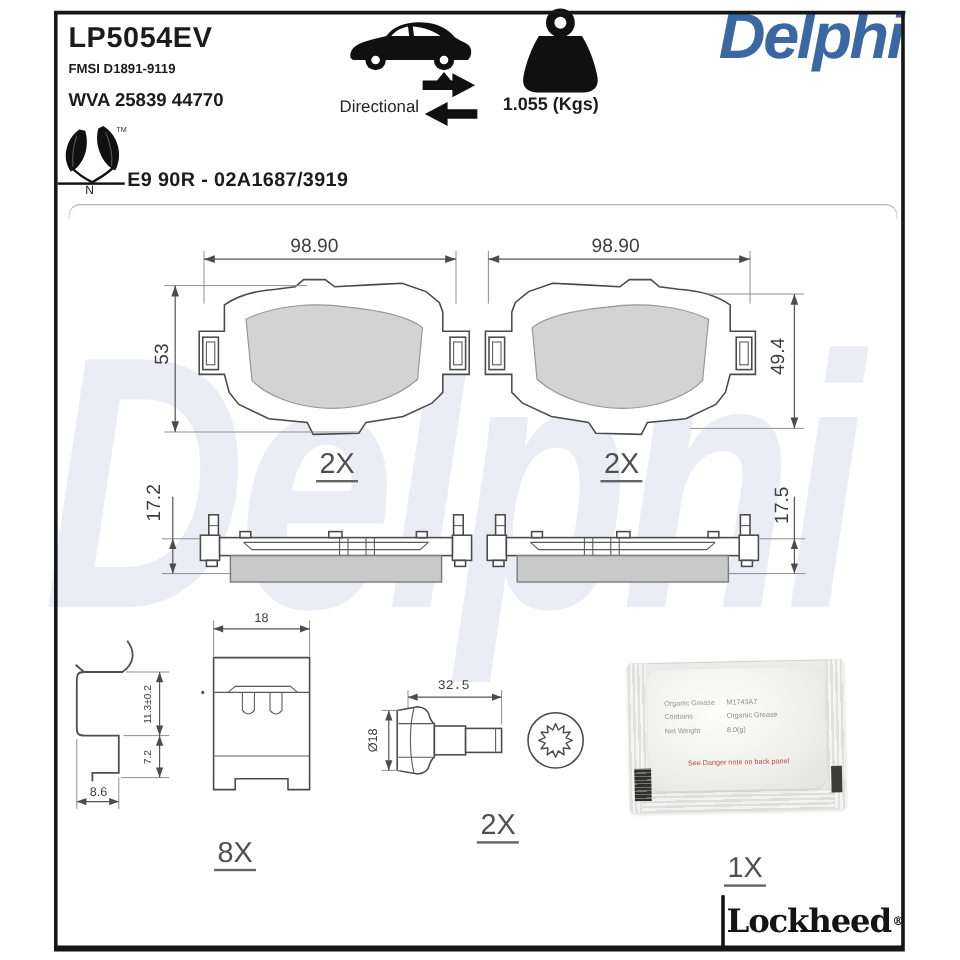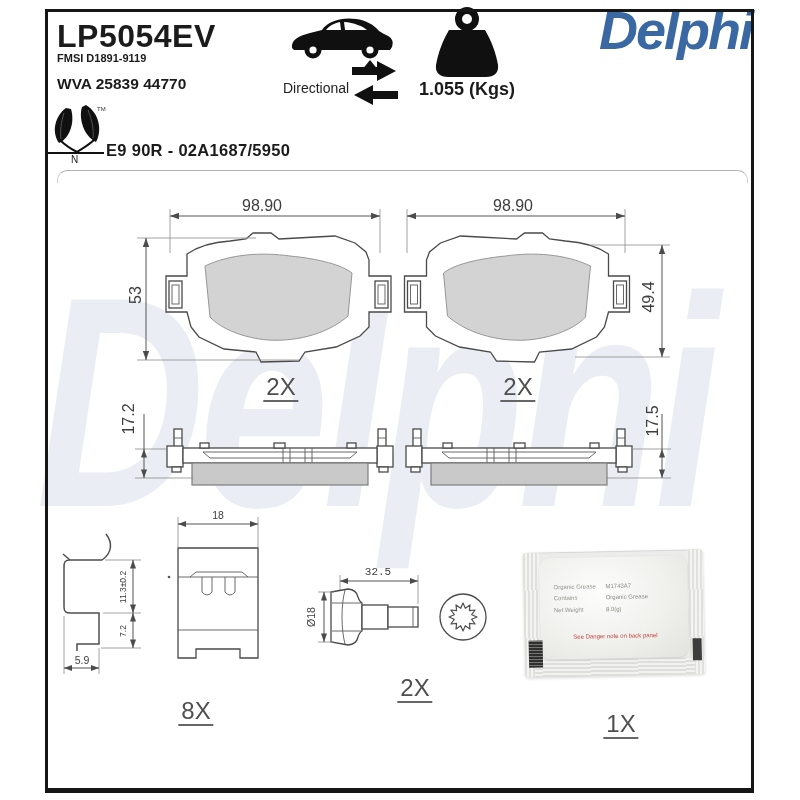--- a/index.html
+++ b/index.html
@@ -5,25 +5,25 @@
   html,body{margin:0;padding:0;background:#fff;}
   .page{position:relative;width:800px;height:800px;background:#fff;overflow:hidden;
         font-family:"Liberation Sans",sans-serif;color:#1b1b1b;}
   .abs{position:absolute;}
   .frame{left:45px;top:9px;width:703px;height:776px;border:3px solid #161616;
          border-bottom-width:5px;z-index:6;pointer-events:none;}
   .watermark{left:36px;top:252px;font-size:300px;font-weight:bold;font-style:italic;
              color:#eaeef4;letter-spacing:-8px;line-height:1;transform:scaleX(0.78);
              transform-origin:left top;z-index:1;white-space:nowrap;}
   .z3{z-index:3;}
-  .hdr-part{left:57px;top:18px;font-size:32px;font-weight:800;letter-spacing:.5px;}
+  .hdr-part{left:57px;top:18px;font-size:24px;font-weight:800;letter-spacing:.5px;}
   .hdr-sub1{left:57px;top:52px;font-size:11px;font-weight:bold;}
   .hdr-sub2{left:57px;top:75px;font-size:15.5px;font-weight:bold;}
   .directional{left:283px;top:80px;font-size:14px;color:#222;}
-  .weight-text{left:419px;top:79px;font-size:18px;font-weight:bold;}
+  .weight-text{left:419px;top:79px;font-size:15px;font-weight:bold;}
   .logo{left:560px;top:2px;width:192px;text-align:right;font-size:54px;font-weight:bold;
         font-style:italic;color:#3968A2;letter-spacing:-2px;line-height:1.05;}
   .approval{left:106px;top:141px;font-size:16.5px;font-weight:bold;letter-spacing:.3px;}
   .eco-tm{left:97px;top:106px;font-size:6px;color:#333;}
   .eco-line{left:48px;top:152px;width:56px;height:0;border-top:2px solid #111;}
   .eco-n{left:71px;top:154px;font-size:10px;}
   .toprule{left:57px;top:170px;width:689px;height:12px;border:1.5px solid #cfcfcf;
            border-bottom:none;border-top-color:#b3b3b3;border-radius:10px 10px 0 0;z-index:2;}
   .draw{left:50px;top:190px;width:660px;height:540px;z-index:2;}
   .plate{fill:#fff;stroke:#4a4a4a;stroke-width:1.3;}
@@ -106,21 +106,21 @@
   <svg class="abs z3" style="left:50px;top:104px" width="54" height="50" viewBox="0 0 54 50">
     <path fill="#101010" d="M16,4 C5,12 1,28 9,39 C20,34 25,18 21,5 Z"></path>
     <path fill="#101010" d="M36,1 C48,8 53,25 46,38 C35,33 28,16 32,3 Z"></path>
     <path class="thin" stroke="#fff" d="M14,9 C11,18 10,28 11,35"></path>
     <path class="thin" stroke="#fff" d="M38,6 C42,16 44,26 43,34"></path>
     <path fill="none" stroke="#101010" stroke-width="2" d="M10,36 C17,43 23,46 27,48 M45,35 C38,42 31,45 27,48"></path>
   </svg>
   <div class="abs z3 eco-tm">TM</div>
   <div class="abs z3 eco-line"></div>
   <div class="abs z3 eco-n">N</div>
-  <div class="abs z3 approval">E9 90R - 02A1687/5950</div>
+  <div class="abs z3 approval">E9 90R - 02A1687/3919</div>
 
   <div class="abs toprule"></div>
 
   <svg class="abs draw" viewBox="50 190 660 540">
 
     <g id="padL">
       <path class="plate" d="M187,254 C200,245 214,242 230,241 L246,239 L253,233 L271,233 L279,239 L316,237 L335,236 L355,243 L366,252 L369,260 L369,276 L391,276 L391,312 L369,312 L369,327 L360,336 L336,347 L305,352 L299,361 L261,362 L256,352 L224,349 L199,337 L191,327 L187,312 L166,312 L166,276 L187,276 Z"></path>
       <path class="friction" d="M205,266 C230,254 262,252 290,256 C320,259 342,265 352,273 L348,316 C330,332 300,342 268,340 C244,338 221,329 210,317 Z"></path>
       <rect class="plate" x="169" y="281" width="13" height="27"></rect>
       <rect class="thin" x="172" y="285" width="7" height="19"></rect>
@@ -237,21 +237,21 @@
 
   <div class="abs dimtext ctr f16" style="left:262px;top:206px">98.90</div>
   <div class="abs dimtext rot f16" style="left:136px;top:295px">53</div>
   <div class="abs dimtext ctr f16" style="left:513px;top:206px">98.90</div>
   <div class="abs dimtext rot f16" style="left:649px;top:297px">49.4</div>
   <div class="abs dimtext rot f16" style="left:129px;top:419px">17.2</div>
   <div class="abs dimtext rot f16" style="left:653px;top:421px">17.5</div>
   <div class="abs dimtext ctr f10" style="left:218px;top:515px">18</div>
   <div class="abs dimtext rot f8" style="left:123px;top:587px">11.3±0.2</div>
   <div class="abs dimtext rot f8" style="left:123px;top:631px">7.2</div>
-  <div class="abs dimtext ctr f10" style="left:82px;top:660px">5.9</div>
+  <div class="abs dimtext ctr f10" style="left:82px;top:660px">8.6</div>
   <div class="abs dimtext ctr f11" style="left:378px;top:572px">32.5</div>
   <div class="abs dimtext rot f10" style="left:311px;top:617px">Ø18</div>
 
   <div class="abs qty" style="left:281px;top:374px">2X</div>
   <div class="abs qty" style="left:518px;top:374px">2X</div>
   <div class="abs qty" style="left:196px;top:698px">8X</div>
   <div class="abs qty" style="left:415px;top:675px">2X</div>
   <div class="abs qty" style="left:621px;top:711px">1X</div>
 
   <div class="abs sachet">
@@ -271,15 +271,19 @@
       <div class="s-row">
         <span class="s-label">Net Weight</span>
         <span class="s-val">8.0(g)</span>
       </div>
     </div>
     <div class="s-warn">See Danger note on back panel</div>
     <div class="s-mark-l"></div>
     <div class="s-mark-r"></div>
   </div>
 
+  <div class="abs lk">
+    <span>Lockheed</span>
+      <sup>®</sup>
+  </div>
 
   <div class="abs frame"></div>
 </div>
 
 </body></html>

